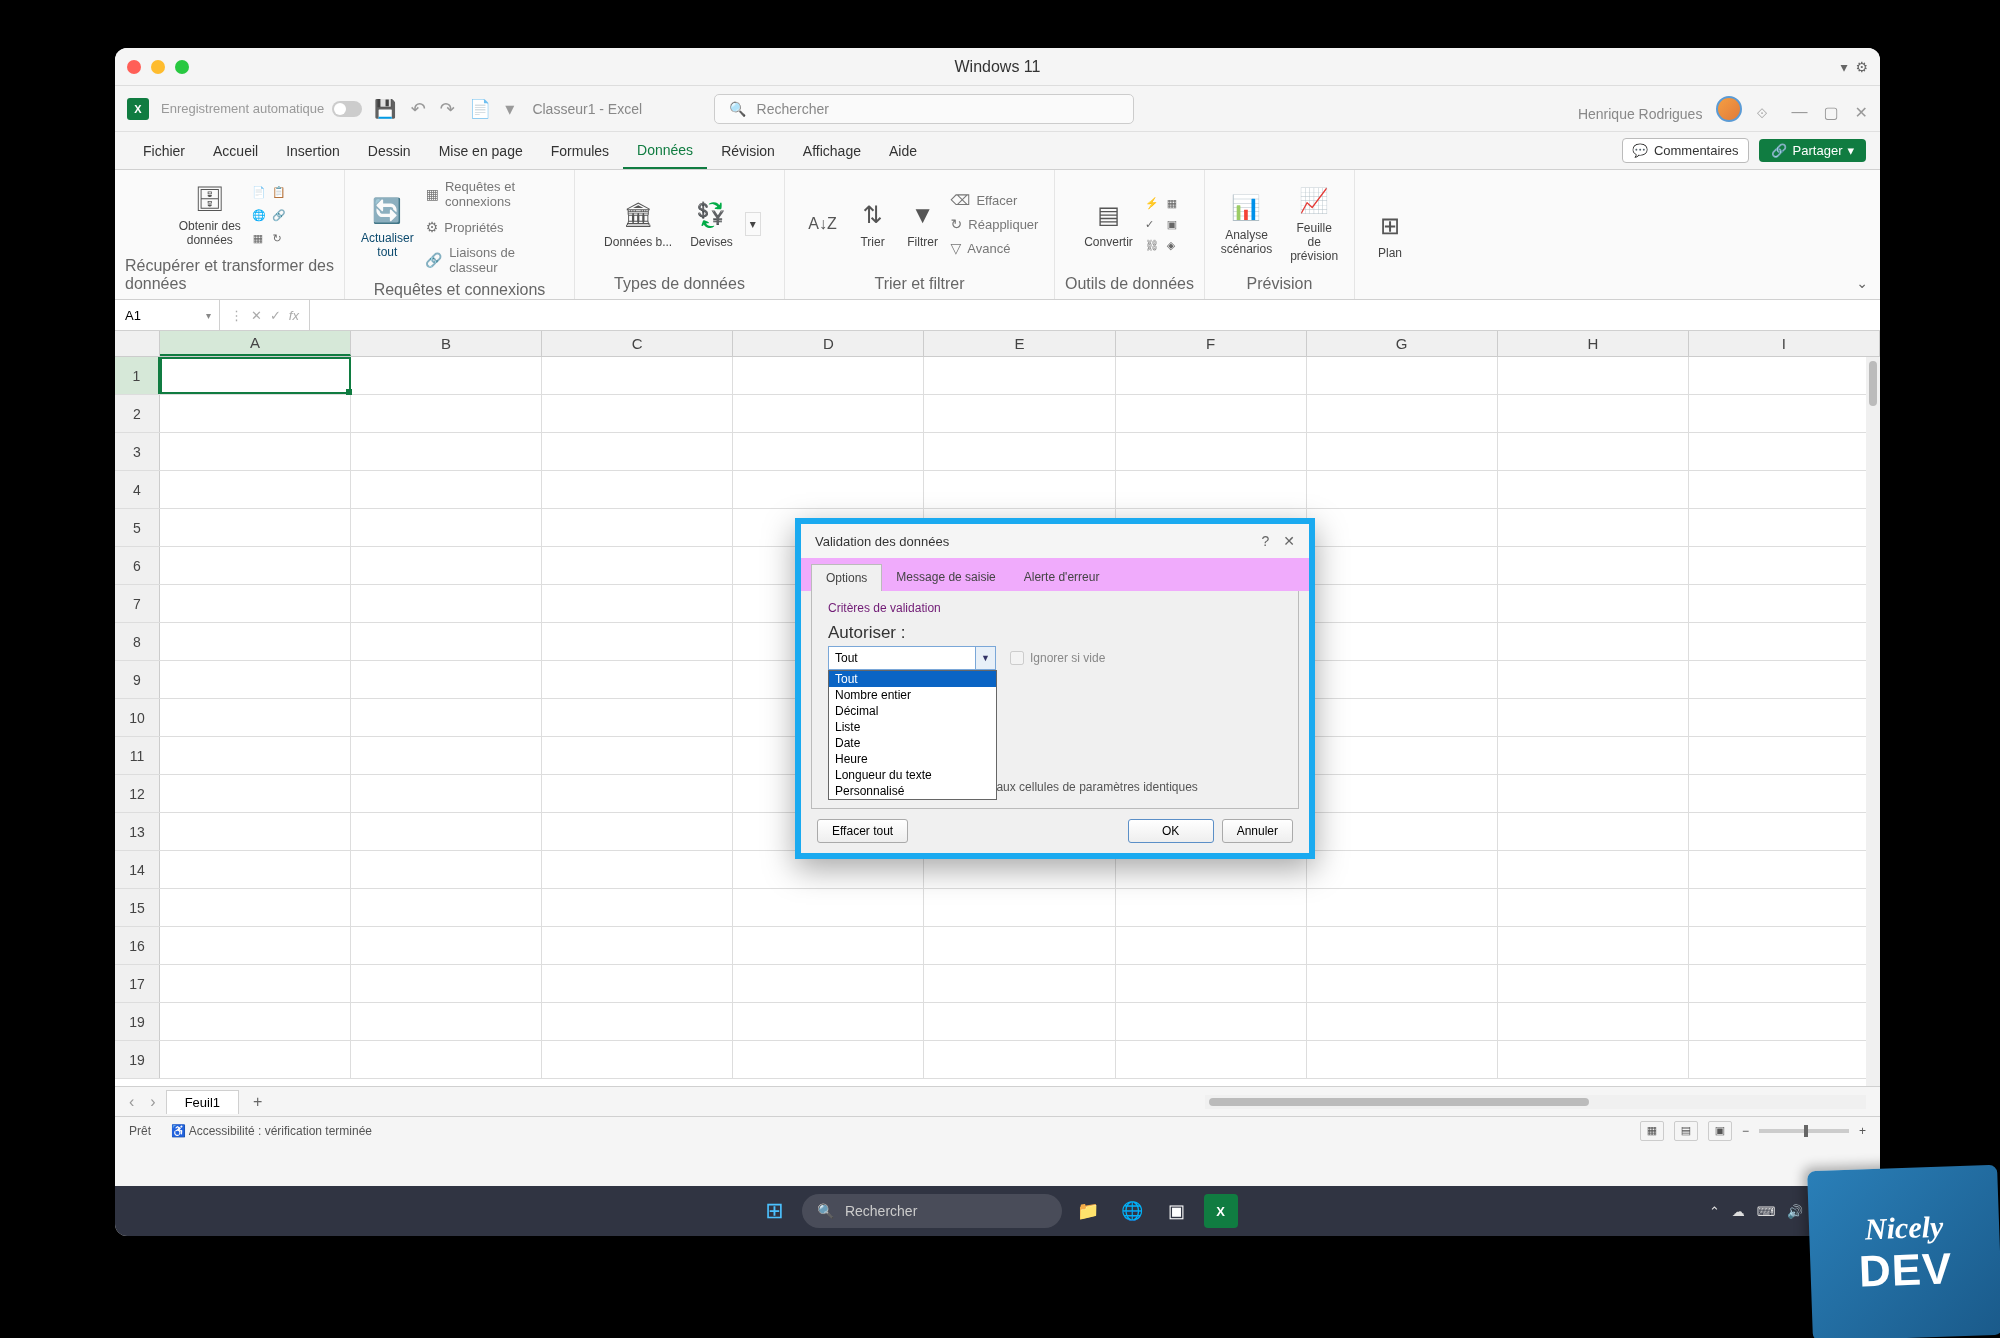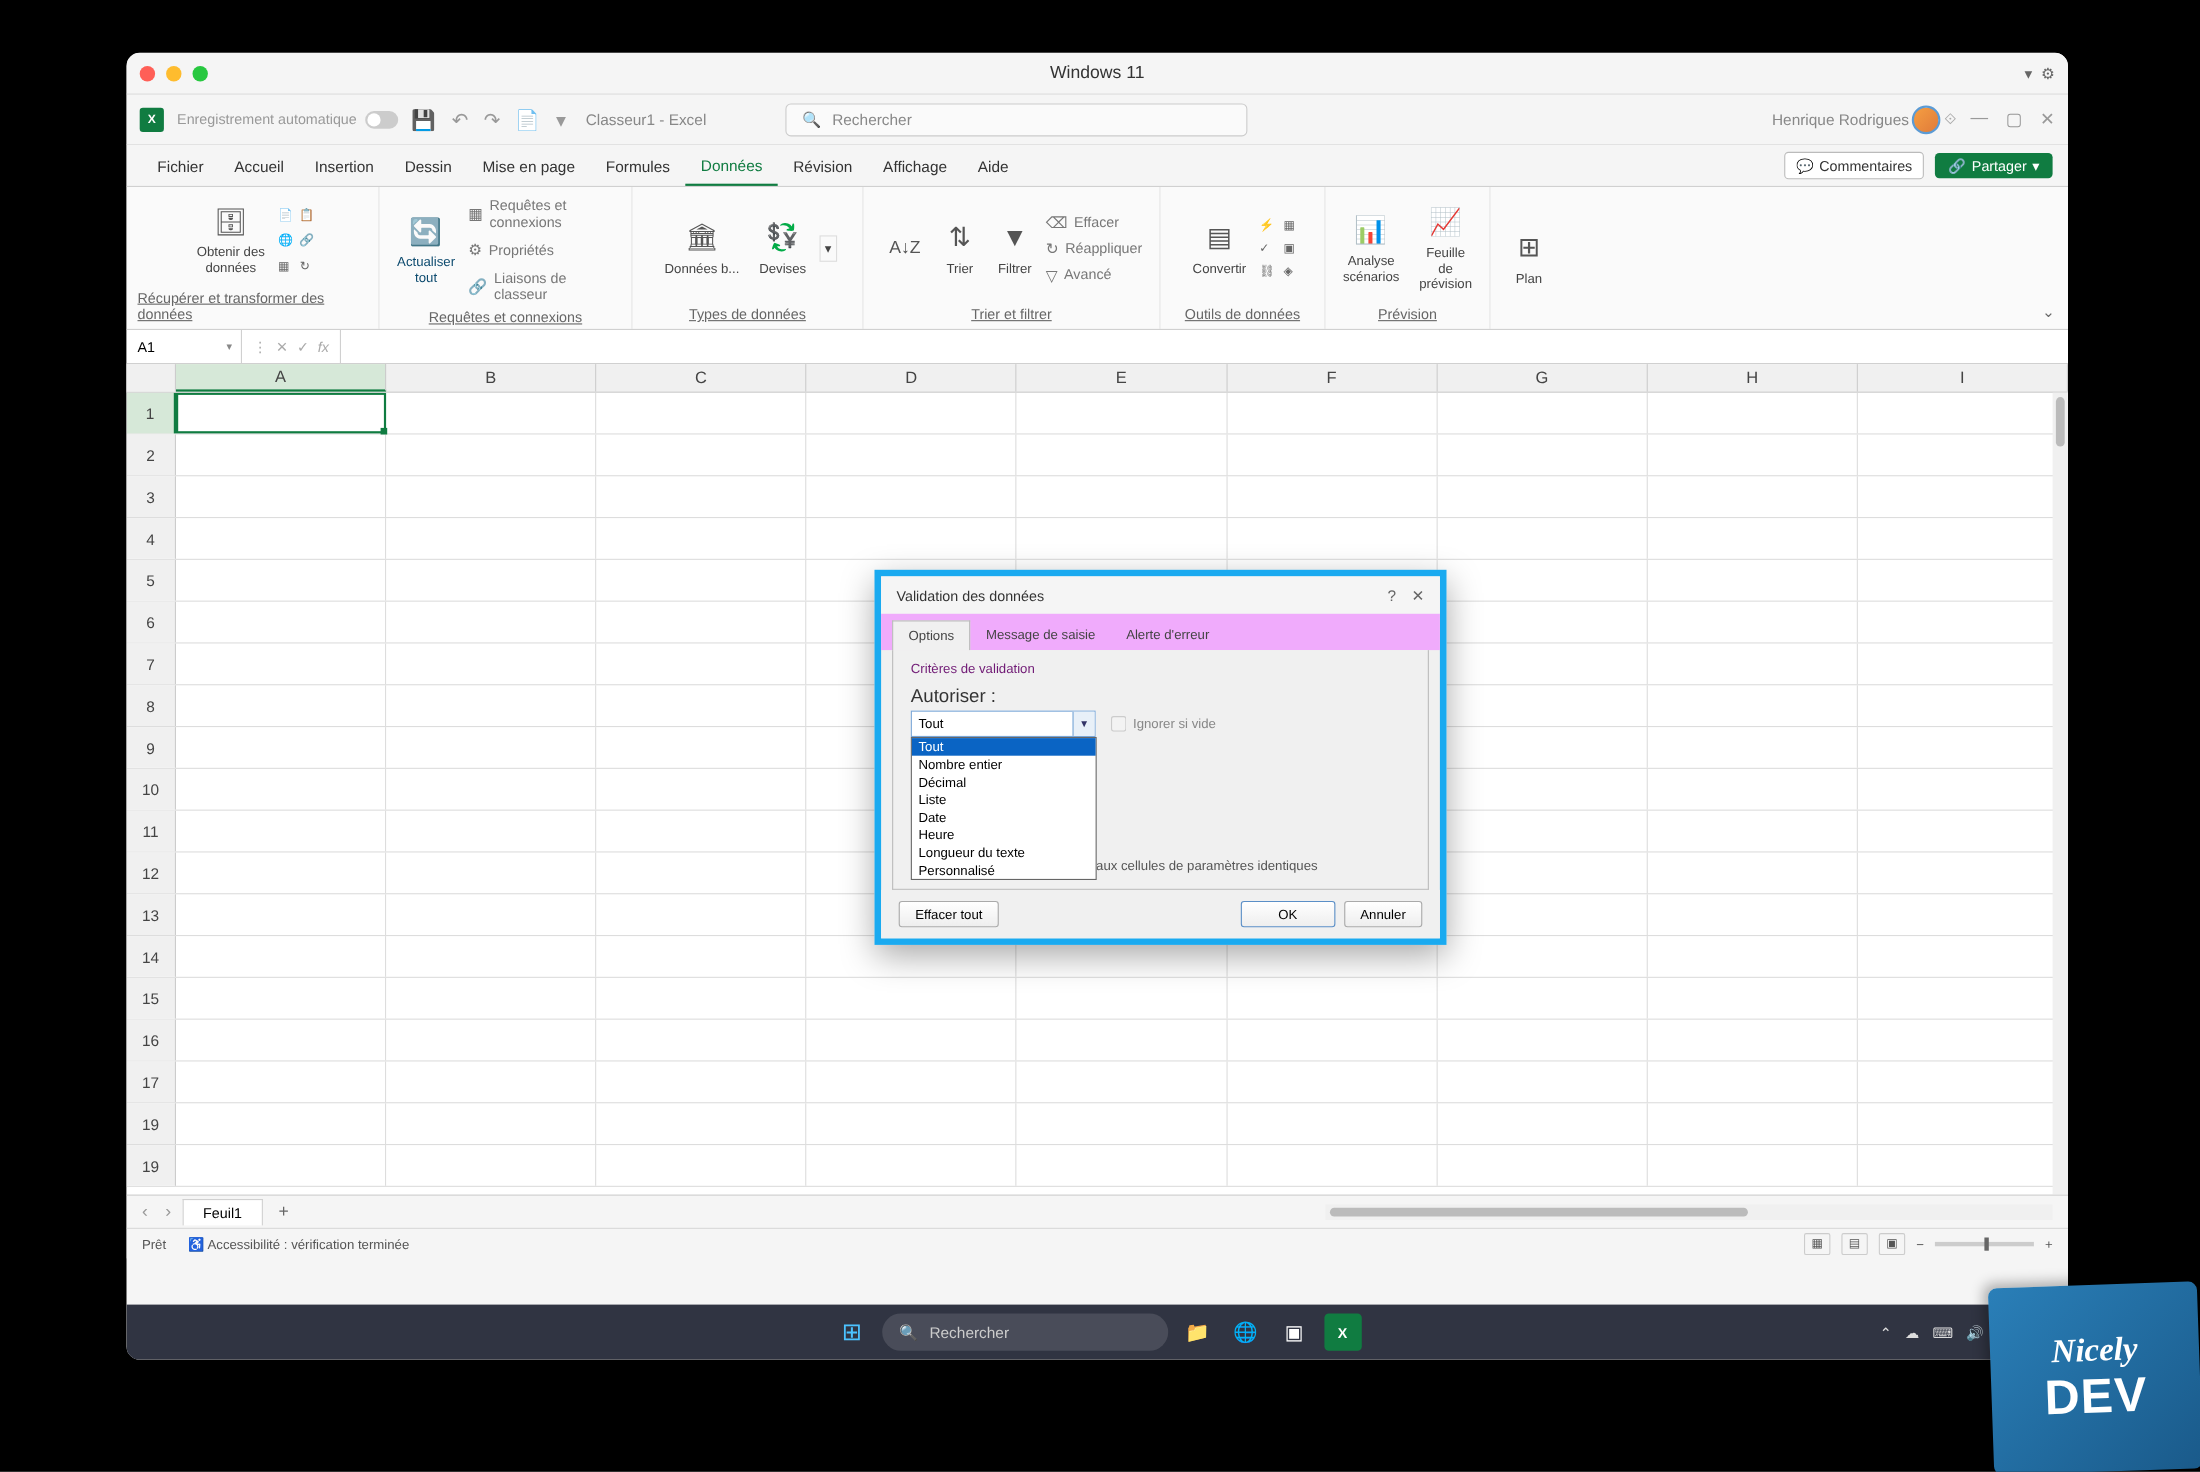--- a/index.html
+++ b/index.html
@@ -13,33 +13,33 @@
 .mac-ctrls { margin-left:auto; display:flex; gap:8px; color:#666; font-size:14px; }
 .excel-toolbar { height:46px; background:#f5f5f5; display:flex; align-items:center; padding:0 12px; gap:12px; border-bottom:1px solid #e0e0e0; }
 .xl-ico { width:22px; height:22px; background:#107c41; border-radius:3px; display:flex; align-items:center; justify-content:center; color:#fff; font-size:11px; font-weight:bold; }
 .autosave { display:flex; align-items:center; gap:8px; color:#999; font-size:13px; }
 .toggle { width:30px; height:16px; background:#ccc; border-radius:8px; position:relative; }
 .toggle::after { content:''; width:12px; height:12px; background:#fff; border-radius:50%; position:absolute; left:2px; top:2px; }
 .qat { display:flex; gap:14px; color:#999; }
 .qat span { font-size:18px; cursor:pointer; }
 .doc-title { color:#888; font-size:14px; margin-left:6px; }
 .search-box { margin-left:60px; width:420px; height:30px; border:1px solid #ccc; border-radius:5px; display:flex; align-items:center; padding:0 14px; color:#888; font-size:14px; gap:10px; background:#fafafa; }
-.user-area { margin-left:auto; display:flex; align-items:center; gap:3px; color:#888; font-size:14px; }
+.user-area { margin-left:auto; display:flex; align-items:flex-end; gap:14px; color:#888; font-size:14px; }
 .avatar { width:26px; height:26px; border-radius:50%; background:linear-gradient(135deg,#f59e42,#e07b3a); border:2px solid #5b9bd5; }
 .win-ctrls { display:flex; gap:16px; color:#999; font-size:16px; margin-left:10px; }
 .ribbon-tabs { height:38px; background:#f5f5f5; display:flex; align-items:center; padding:0 14px; gap:0; border-bottom:1px solid #d0d0d0; font-size:14px; color:#333; }
 .ribbon-tabs .tab { padding:0 14px; height:100%; display:flex; align-items:center; cursor:pointer; }
 .ribbon-tabs .tab.active { color:#107c41; border-bottom:2px solid #107c41; font-weight:500; }
 .ribbon-right { margin-left:auto; display:flex; gap:10px; align-items:center; }
 .btn-outline { border:1px solid #bbb; border-radius:4px; padding:4px 10px; font-size:13px; background:#fff; display:flex; align-items:center; gap:5px; cursor:pointer; }
 .btn-share { background:#107c41; color:#fff; border-radius:4px; padding:4px 12px; font-size:13px; display:flex; align-items:center; gap:5px; cursor:pointer; }
 .ribbon-body { height:130px; background:#fafafa; display:flex; border-bottom:1px solid #d0d0d0; position:relative; }
 .rgroup { display:flex; flex-direction:column; align-items:center; padding:6px 10px; border-right:1px solid #e5e5e5; font-size:11px; color:#666; }
 .rgroup .icons { flex:1; display:flex; align-items:center; gap:6px; }
-.rgroup .lbl { font-size:13px; padding-top:3px;text-decoration:underline; }
+.rgroup .lbl { font-size:16px; padding-top:3px; }
 .bigbtn { display:flex; flex-direction:column; align-items:center; gap:4px; font-size:12px; color:#444; cursor:pointer; padding:0 6px; }
 .bigbtn .ic { width:32px; height:32px; display:flex; align-items:center; justify-content:center; font-size:24px; color:#555; }
 .smallrow { display:flex; align-items:center; gap:6px; font-size:13px; color:#777; padding:3px 0; }
 .smallrow .ic { font-size:14px; }
 .collapse-ar { position:absolute; right:12px; bottom:8px; color:#666; font-size:14px; cursor:pointer; }
 .formula-bar { height:31px; background:#fff; border-bottom:1px solid #d0d0d0; display:flex; align-items:flex-start; }
 .name-box { width:105px; height:100%; border-right:1px solid #d0d0d0; display:flex; align-items:center; padding:0 10px; font-size:13px; position:relative; }
 .name-box::after { content:'▾'; position:absolute; right:8px; color:#888; font-size:10px; }
 .fx-btns { display:flex; gap:8px; padding:0 10px; color:#aaa; font-size:13px; border-right:1px solid #d0d0d0; height:100%; align-items:center; }
 .fx-input { flex:1; padding:0 8px; height:100%; font-size:13px; }

